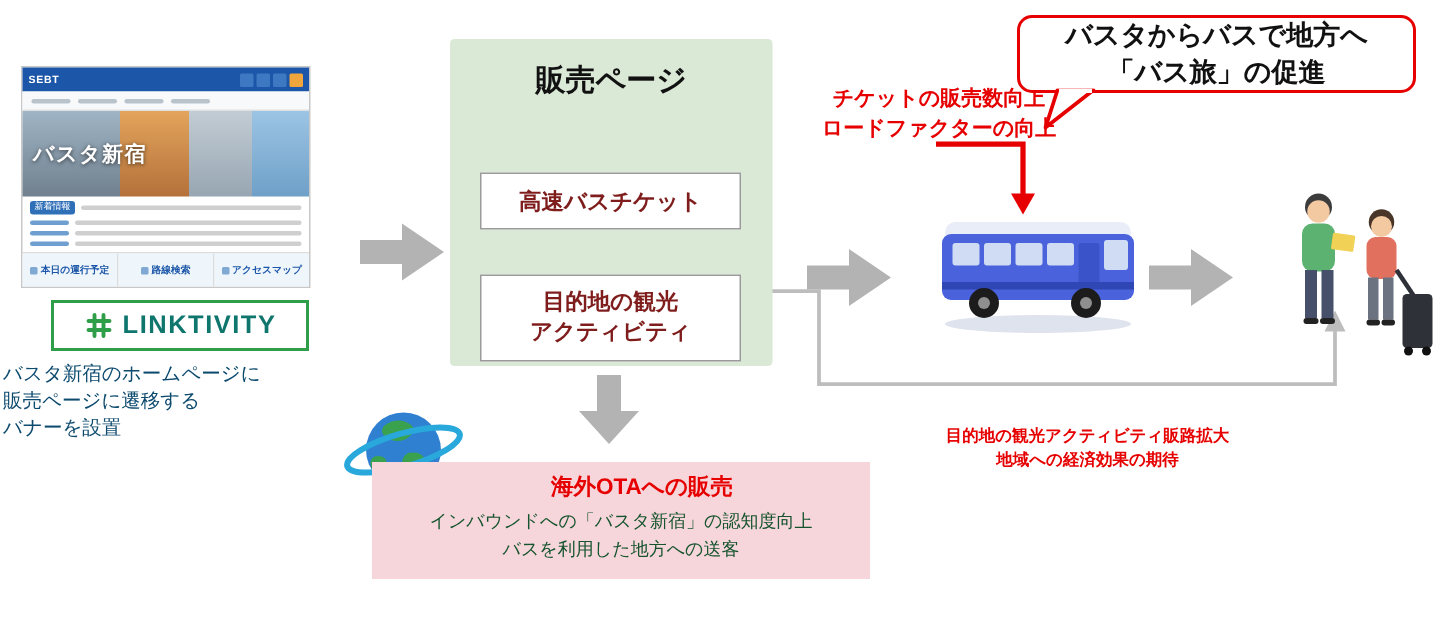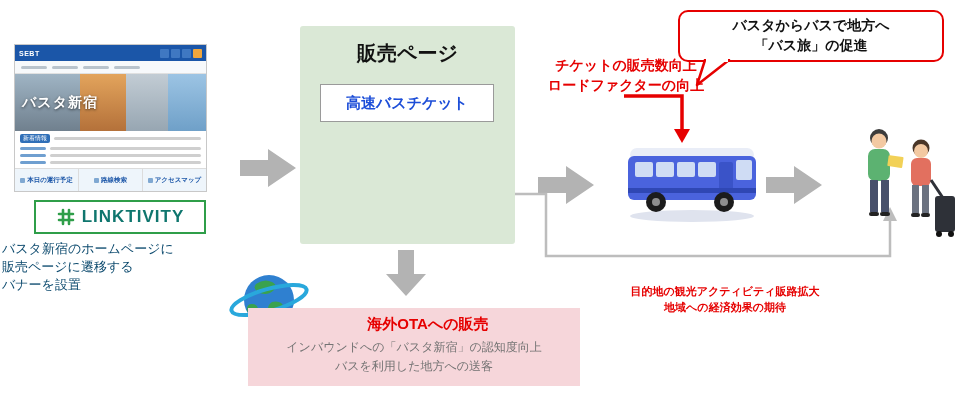--- a/index.html
+++ b/index.html
@@ -40,39 +40,39 @@
        justify-content:center;gap:6px;background:#fff;box-sizing:border-box;}
   .lkt-label{color:#0f766e;font-weight:bold;font-size:17px;letter-spacing:1px;}
 
   .cap{left:2px;top:240px;width:244px;text-align:left;font-size:13px;color:#0c4a6e;line-height:1.4;}
 
   
   .green-box{left:300px;top:26px;width:215px;height:218px;background:#dae8d6;border-radius:3px;}
   .gb-title{position:absolute;top:14px;left:0;width:100%;text-align:center;font-size:20px;font-weight:bold;color:#111;}
   .gb-item{position:absolute;left:20px;width:174px;background:#fff;border:1px solid #9a9a9a;display:flex;
            flex-direction:column;align-items:center;justify-content:center;font-weight:bold;font-size:15px;
-           color:#1d4ed8;box-sizing:border-box;text-align:center;}
+           color:#7f1d1d;box-sizing:border-box;text-align:center;margin-top:31px;}
   .gb-ticket{top:58px;height:38px;}
   .gb-activity{top:126px;height:58px;line-height:1.35;}
 
   .arrow{fill:#b3b3b3;}
 
   .red-note{color:#e60000;font-weight:bold;text-align:center;line-height:1.45;}
   .note-top{left:528px;top:55px;width:196px;font-size:14px;}
   .note-bottom{left:572px;top:284px;width:306px;font-size:11px;}
 
   
   .bubble{left:678px;top:10px;width:266px;height:52px;border:2.5px solid #e60000;border-radius:10px;background:#fff;
-          display:flex;flex-direction:column;align-items:center;justify-content:center;font-size:14px;font-weight:bold;
+          display:flex;flex-direction:column;align-items:center;justify-content:center;font-size:18px;font-weight:bold;
           color:#111;line-height:1.4;box-sizing:border-box;text-align:center;}
 
   
   .pink-box{left:248px;top:308px;width:332px;height:78px;background:#f6d6da;text-align:center;box-sizing:border-box;padding-top:7px;}
   .pink-title{color:#e60000;font-weight:bold;font-size:15px;margin-bottom:4px;margin-left:28px;}
-  .pink-line{font-size:12px;color:#737373;line-height:1.55;}
+  .pink-line{font-size:12px;color:#14532d;line-height:1.55;}
 </style>
 </head>
 <body>
 
 <div class="canvas">
 
   <div class="abs site">
     <div class="site-header">
       <span class="site-brand">SEBT</span>
       <span class="site-hicons">
@@ -160,20 +160,24 @@
 
   <svg class="abs" style="left:494px;top:188px;" width="404" height="80" viewBox="0 0 404 80">
     <path d="M2,6 H52 V68 H396 V30" stroke="#bdbdbd" stroke-width="2.5" fill="none"></path>
     <polygon points="389,33 403,33 396,19" fill="#bdbdbd"></polygon>
   </svg>
 
   <div class="abs green-box">
     <div class="gb-title">販売ページ</div>
     <div class="gb-item gb-ticket">
       <span>高速バスチケット</span>
+    </div>
+    <div class="gb-item gb-activity">
+      <span>目的地の観光</span>
+      <span>アクティビティ</span>
     </div>
   </div>
 
   <div class="abs red-note note-top">
     <div>チケットの販売数向上</div>
     <div>ロードファクターの向上</div>
   </div>
   <svg class="abs" style="left:618px;top:90px;" width="90" height="58" viewBox="0 0 90 58">
     <path d="M6,6 H64 V40" stroke="#e60000" stroke-width="3.5" fill="none"></path>
     <polygon points="56,39 72,39 64,53" fill="#e60000"></polygon>

